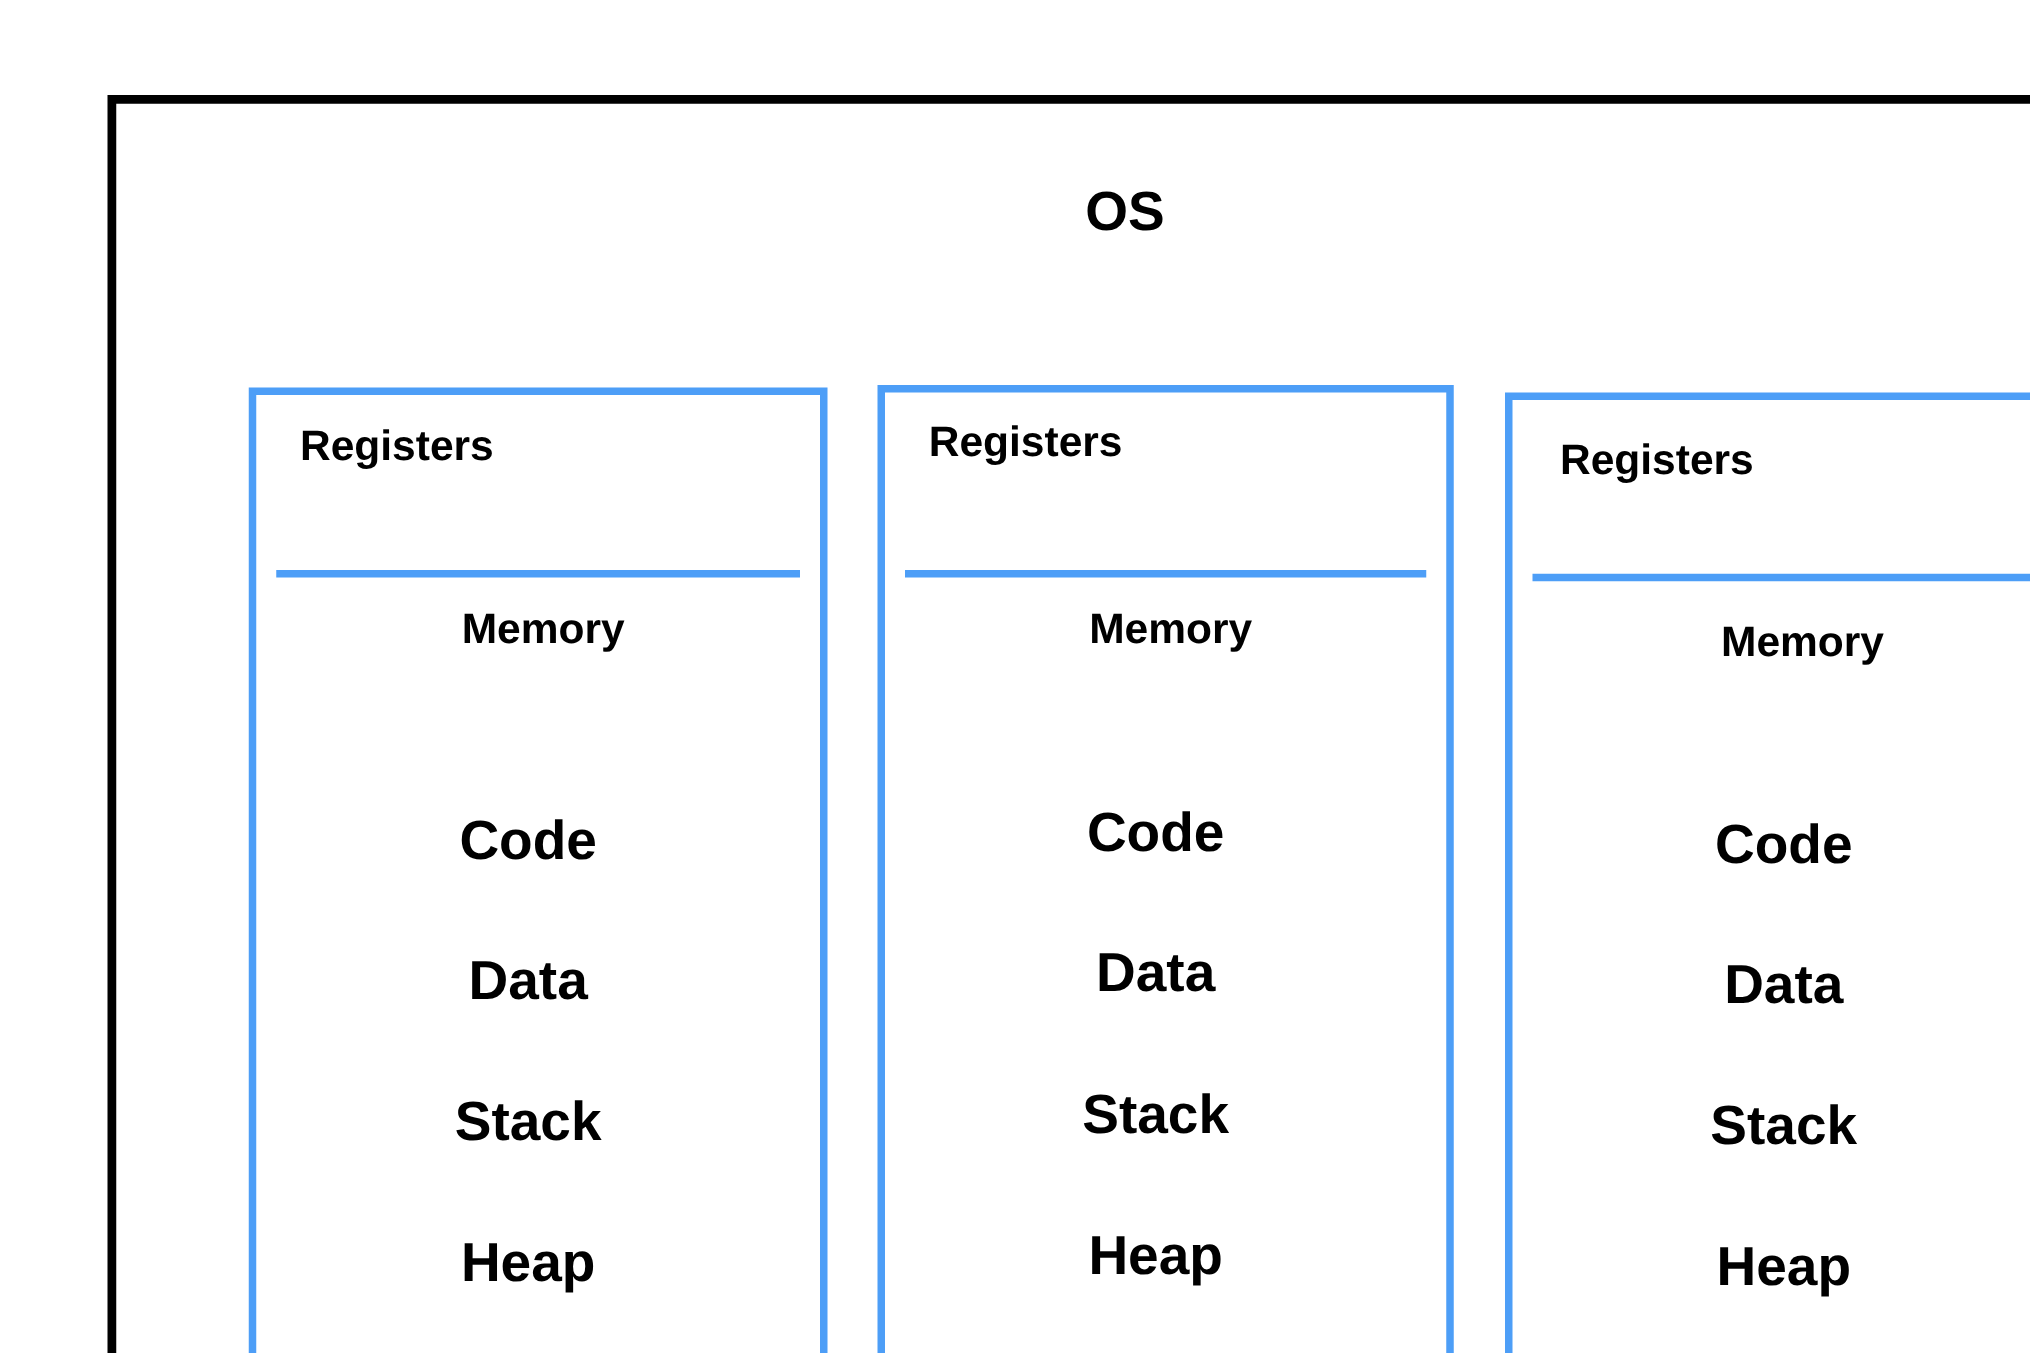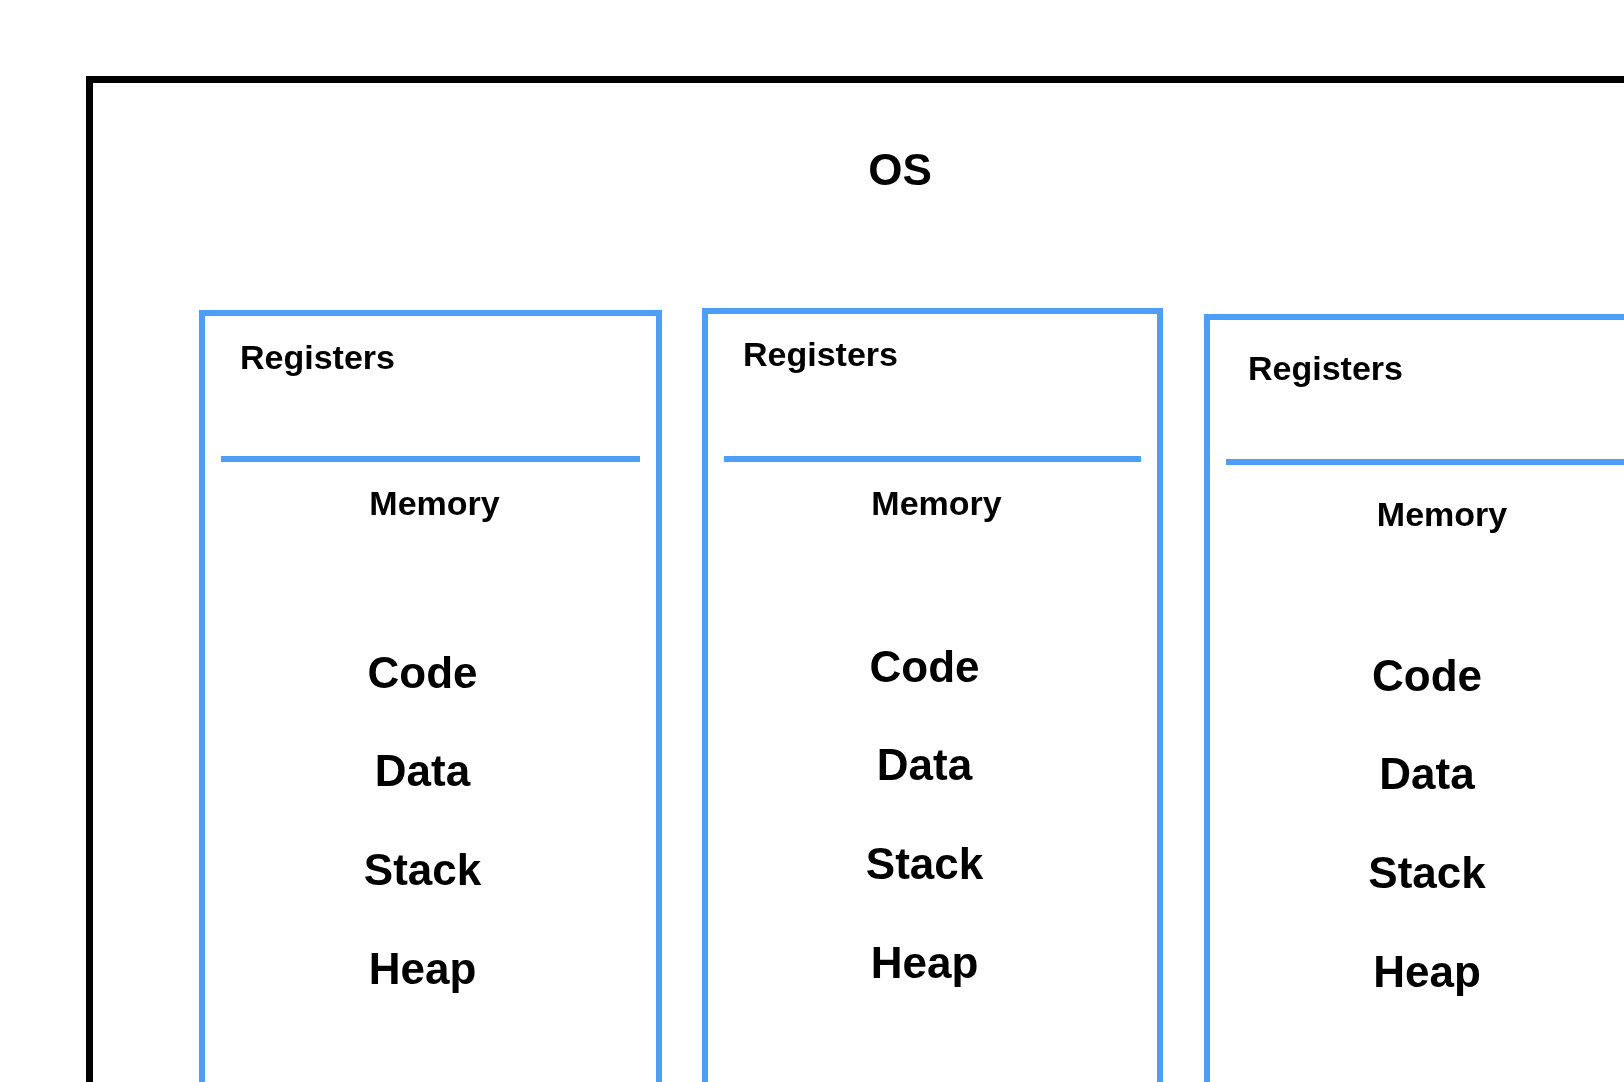--- a/index.html
+++ b/index.html
@@ -70,21 +70,21 @@
     line-height: 1.2;
     text-align: center;
   }
   #proc3 .memory { padding-top: 13px; padding-left: 14px; }
 
   .mem-items {
     margin-top: 108px;
     display: flex;
     flex-direction: column;
     align-items: center;
-    gap: 16px;
+    gap: 30px;
     font-size: 44px;
     font-weight: 700;
     line-height: 1.15;
     
     margin-left: -8px;
   }
   #proc2 .mem-items { margin-top: 102px; }
   #proc3 .mem-items { margin-top: 100px; margin-left: -14px; }
 </style>
 </head>

